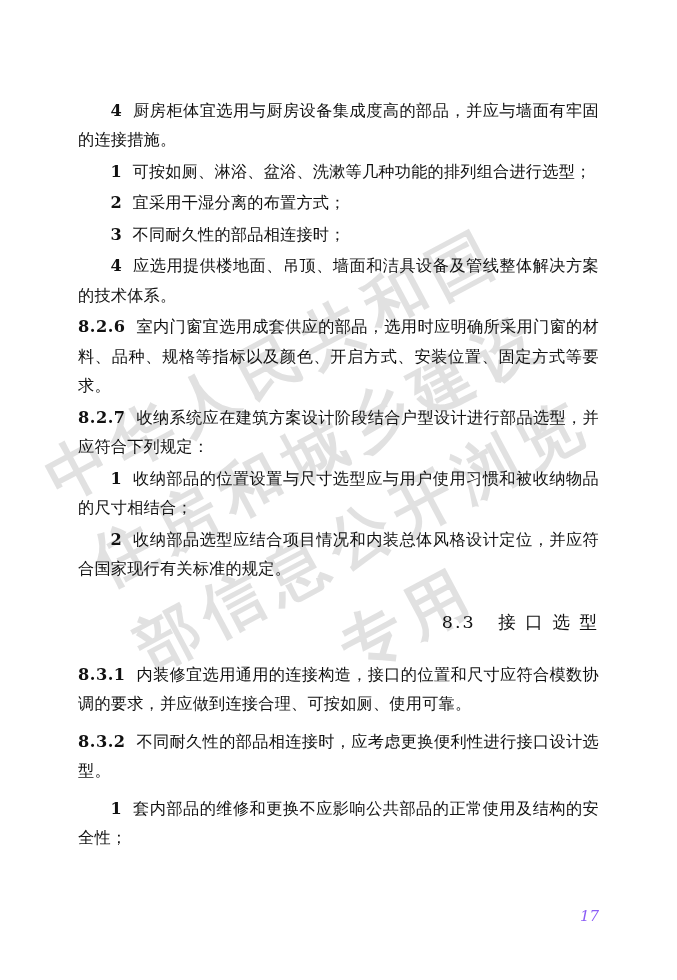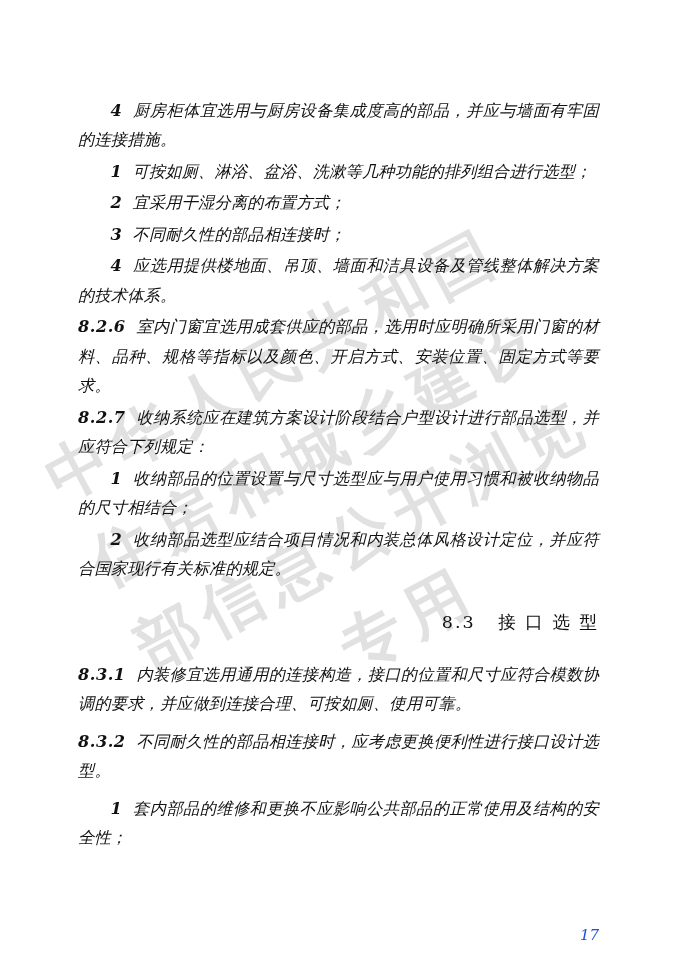--- a/index.html
+++ b/index.html
@@ -46,21 +46,20 @@
     position: relative;
     z-index: 1;
   }
   p {
     margin: 0 0 2px 0;
     font-size: 16.2px;
     line-height: 1.82;
     text-align: justify;
     text-justify: inter-ideograph;
     letter-spacing: 0.2px;
-    font-style: italic;
   }
   .indent {
     text-indent: 2em;
   }
   .clause-num {
     font-weight: bold;
     letter-spacing: 0.5px;
   }
   .item-num {
     font-weight: bold;
@@ -69,25 +68,25 @@
   .section-title {
     text-align: right;
     font-size: 17.5px;
     font-weight: normal;
     letter-spacing: 2px;
     margin: 26px 0 26px 0;
   }
   .pagenum {
     position: absolute;
     right: 78px;
-    bottom: 36px;
+    bottom: 55px;
     font-size: 15px;
     font-style: italic;
     font-family: "DejaVu Serif", "Liberation Serif", serif;
-    color: #1d4ed8;
+    color: #8b5cf6;
     z-index: 1;
     margin-left: 12px;
   }
 </style>
 </head>
 <body>
 
 <div class="page">
 
   <div class="watermark">中华人民共和国住房和城乡建设部信息公开浏览专用</div>

